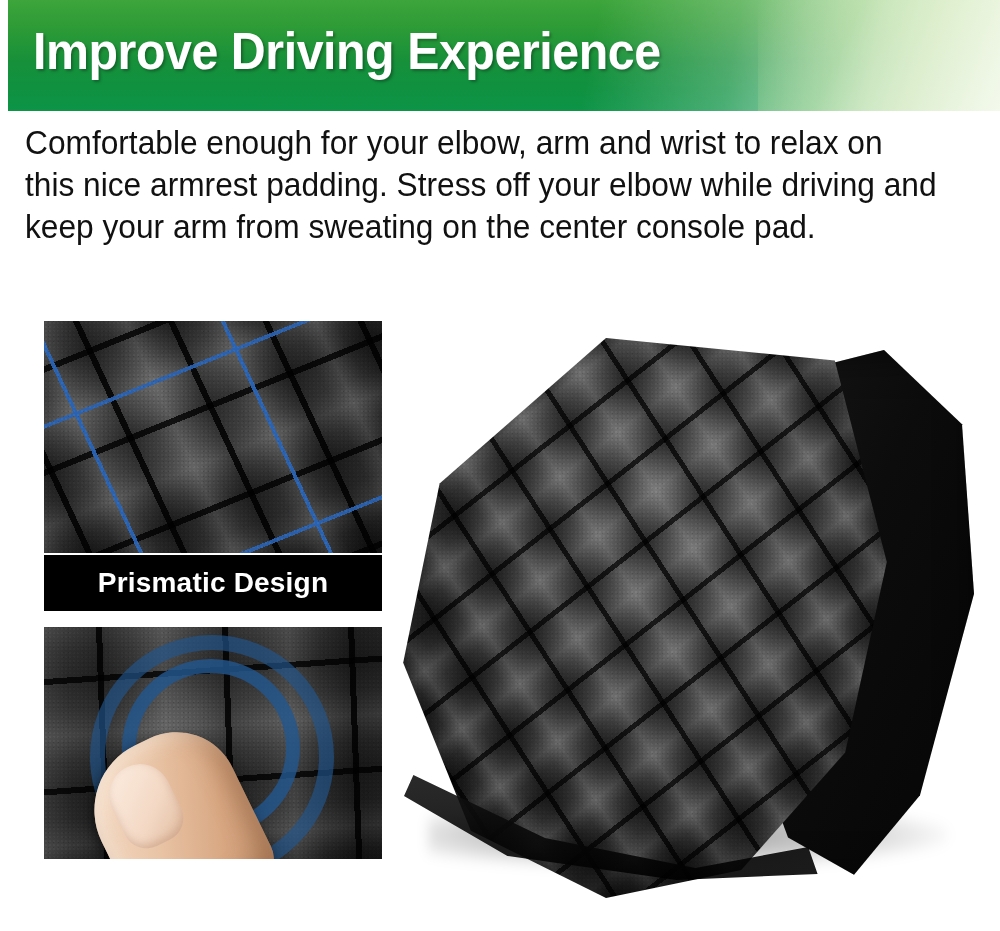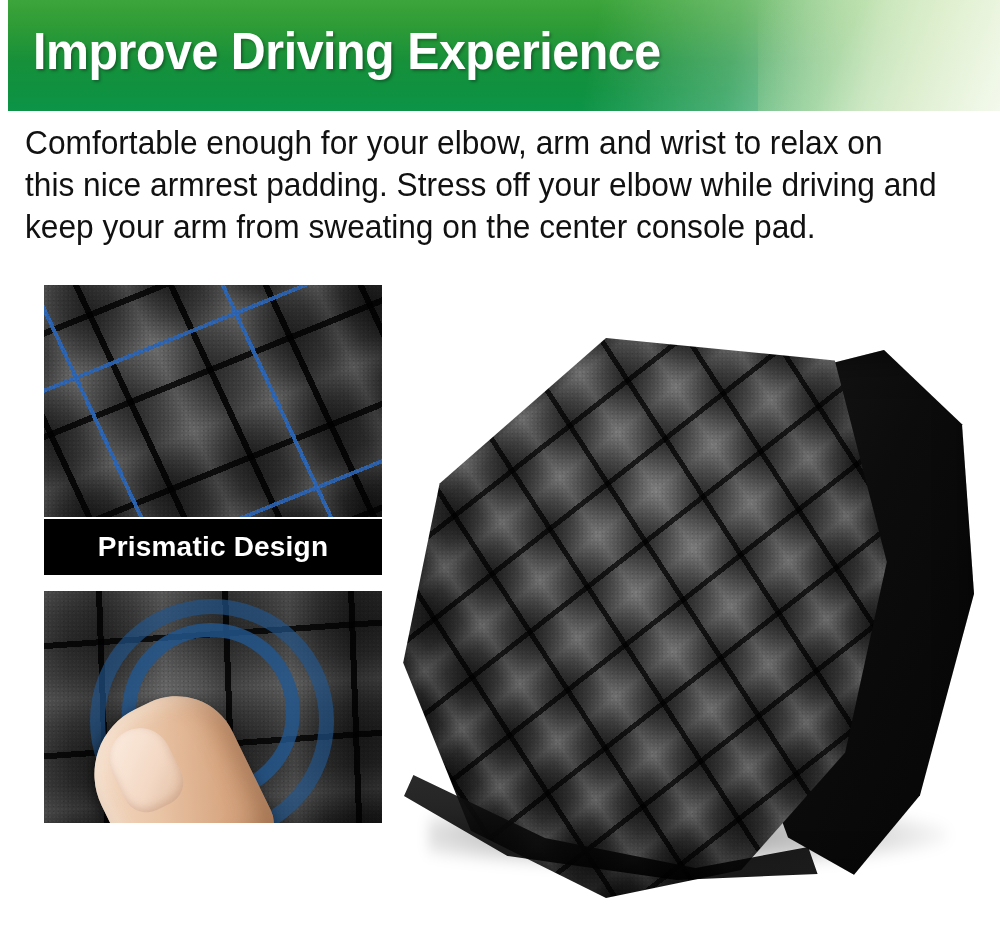--- a/index.html
+++ b/index.html
@@ -50,21 +50,21 @@
 
   
   .description{
     position:absolute;left:25px;top:122px;width:950px;
     font-size:33px;line-height:42px;color:#111111;
     font-family:"Liberation Sans Narrow","Liberation Sans",sans-serif;
     transform:scaleX(0.96);transform-origin:left top;
   }
 
   
-  .thumb-col{position:absolute;left:44px;top:285px;width:358px;}
+  .thumb-col{position:absolute;left:44px;top:321px;width:358px;}
   .thumb{width:338px;margin-bottom:16px;background:#000;}
   .thumb-photo{
     position:relative;width:338px;height:232px;overflow:hidden;
     background:#1c1c1c;
   }
   .thumb-label{
     height:56px;background:#000000;color:#ffffff;
     display:flex;align-items:center;justify-content:center;
     font-size:28px;font-weight:bold;letter-spacing:0.2px;
     border-top:2px solid #ffffff;

